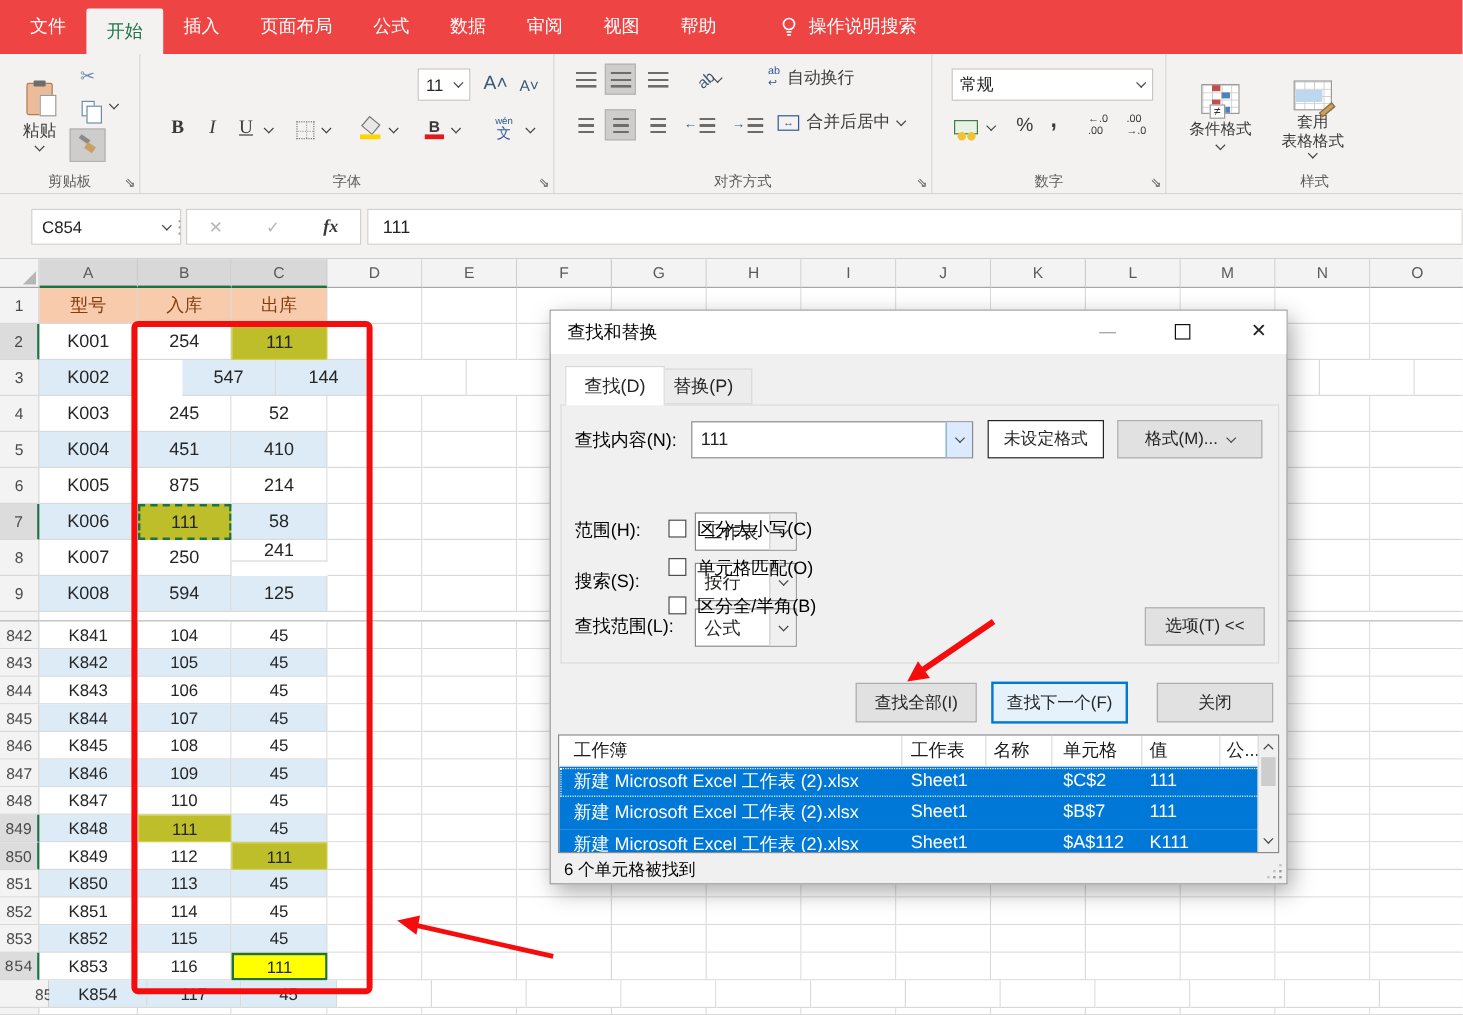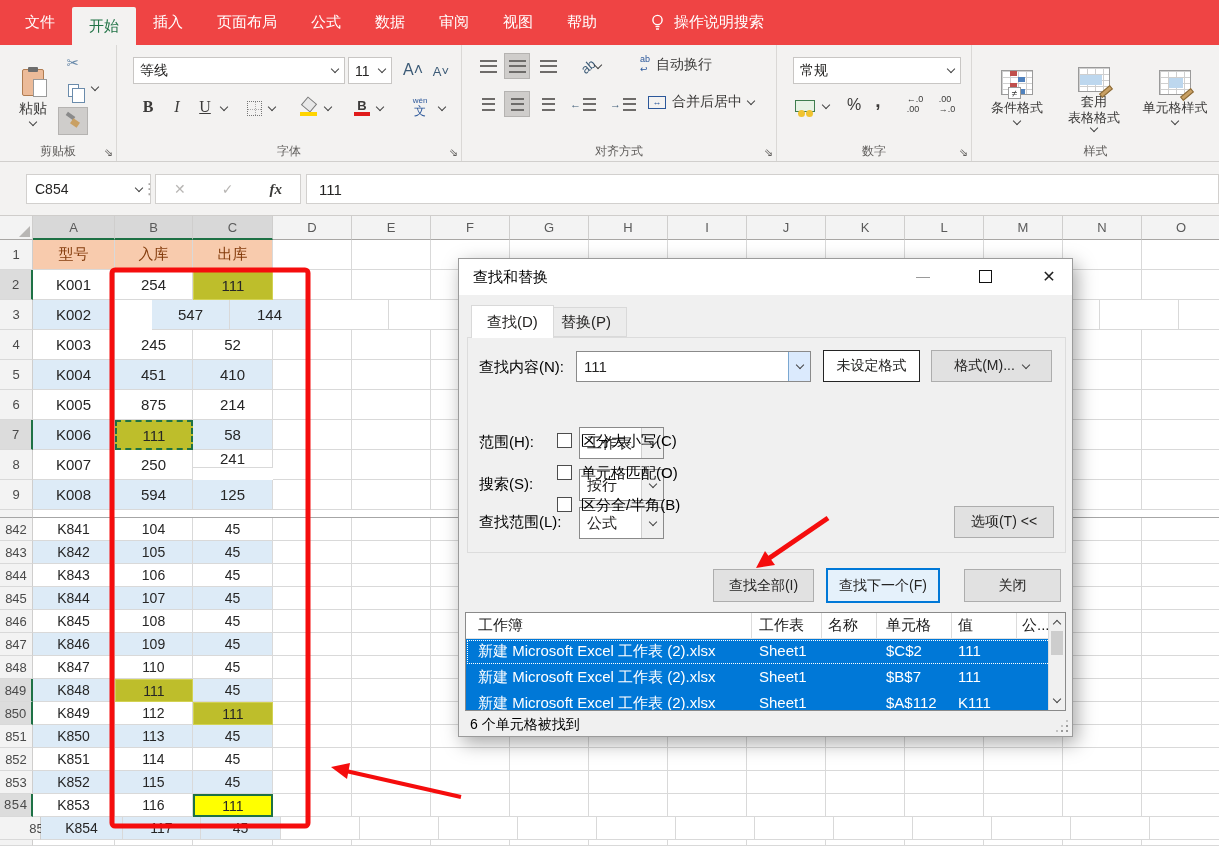--- a/index.html
+++ b/index.html
@@ -175,24 +175,20 @@
         </div>
       <span class="chev" style="position:absolute;left:92px;top:42px;"></span>
       <div class="icbtn selbox" style="left:58px;top:62px;width:30px;height:28px;">
           <span class="ic-brush"></span>
         </div>
       <div class="glabel">剪贴板</div>
       <span class="launcher">⇘</span>
     </div>
 
     <div class="rgroup" style="left:117px;width:345px;">
-      <div class="combo" style="left:16px;top:12px;width:212px;height:27px;">
-        <span>等线</span>
-          <span class="chev"></span>
-      </div>
       <div class="combo" style="left:231px;top:12px;width:44px;height:27px;">
         <span>11</span>
           <span class="chev"></span>
       </div>
       <div class="icbtn" style="left:284px;top:12px;width:24px;height:26px;font-size:16px;color:#3b5a76;">A˄</div>
       <div class="icbtn" style="left:312px;top:14px;width:24px;height:24px;font-size:13px;color:#3b5a76;">A˅</div>
       <div class="icbtn bolded" style="left:20px;top:50px;width:22px;height:24px;">
           <span>B</span>
         </div>
       <div class="icbtn ital" style="left:50px;top:50px;width:20px;height:24px;">
@@ -317,28 +313,20 @@
       </div>
       <div class="icbtn" style="left:84px;top:6px;width:76px;height:96px;flex-direction:column;gap:2px;">
         <span class="mini">
           <span class="rcell" style="left:1px;top:7px;width:22px;height:10px;background:#bdd7ee;"></span>
           <span class="brush"></span>
         </span>
         <span style="font-size:13px;line-height:1.2;text-align:center;">
           <span>套用</span><br>
           <span>表格格式</span>
         </span>
-        <span class="chev"></span>
-      </div>
-      <div class="icbtn" style="left:164px;top:6px;width:78px;height:92px;flex-direction:column;gap:4px;">
-        <span class="mini">
-          <span class="rcell" style="left:9px;top:7px;width:14px;height:10px;background:#bdd7ee;"></span>
-          <span class="brush"></span>
-        </span>
-        <span style="font-size:13px;">单元格样式</span>
         <span class="chev"></span>
       </div>
       <div class="glabel">样式</div>
     </div>
   </div>
 
   <div class="fbar">
     <div class="namebox">
       <span>C854</span>
       <span class="chev"></span>

